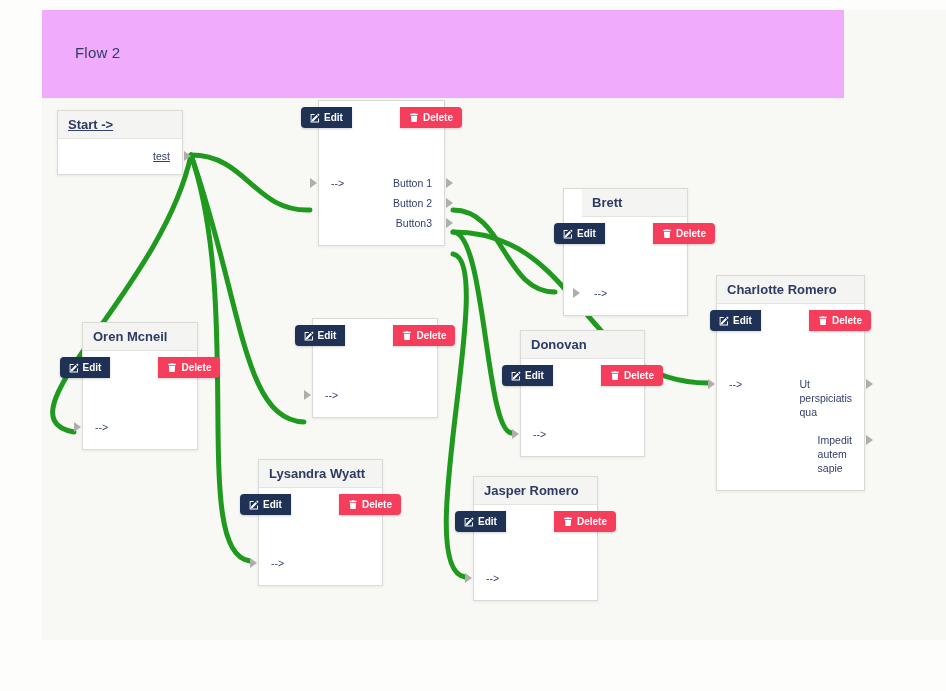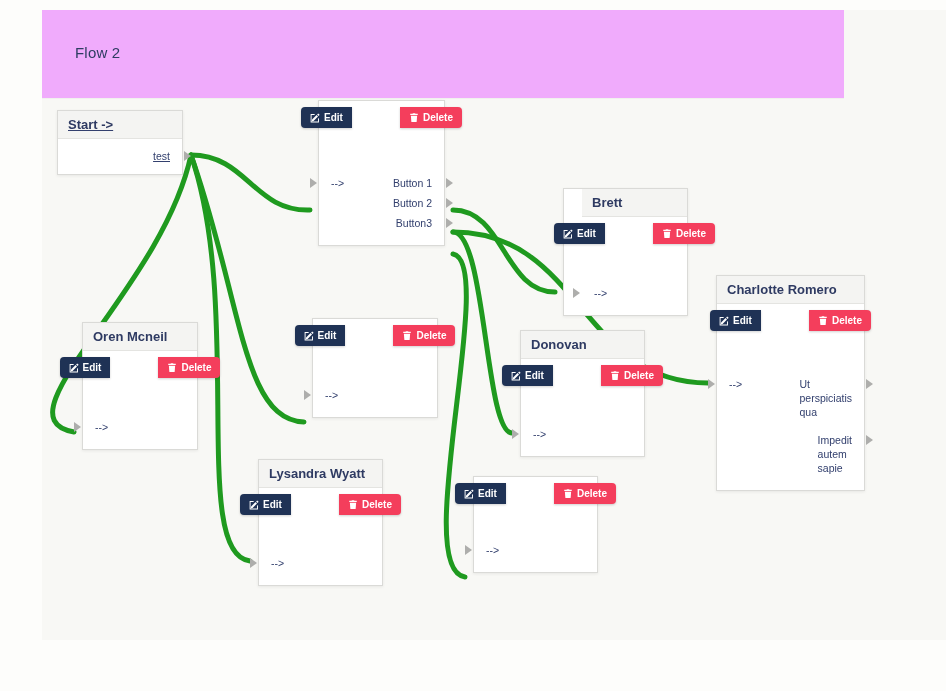--- a/index.html
+++ b/index.html
@@ -301,20 +301,21 @@
               <span>Delete</span>
             </button>
           </div>
           <div class="spacer" style="height: 38px;"></div>
           <div class="node-row">
             <span class="connector in"></span>
             <span class="in-label">--&gt;</span>
           </div>
         </div>
         <div class="node" style="left: 431px; top: 466px; width: 125px;">
+          <div class="node-header">Jasper Romero</div>
           <div class="btn-group">
             <button class="btn btn-edit">
               <span>
                 <svg width="10" height="10" viewBox="0 0 16 16" fill="#ffffff">
                   <path d="M15.4 2.9 13.1.6l-1.7 1.7 2.3 2.3 1.7-1.7zM10.5 3.2 3.4 10.3l-.8 3.1 3.1-.8 7.1-7.1-2.3-2.3z"></path>
                   <path d="M12.8 9.3v4.2H2.5V3.2h4.2l1.5-1.5H1V15h13.3V7.8l-1.5 1.5z"></path>
                 </svg>
               </span>
               <span>Edit</span>
             </button>

